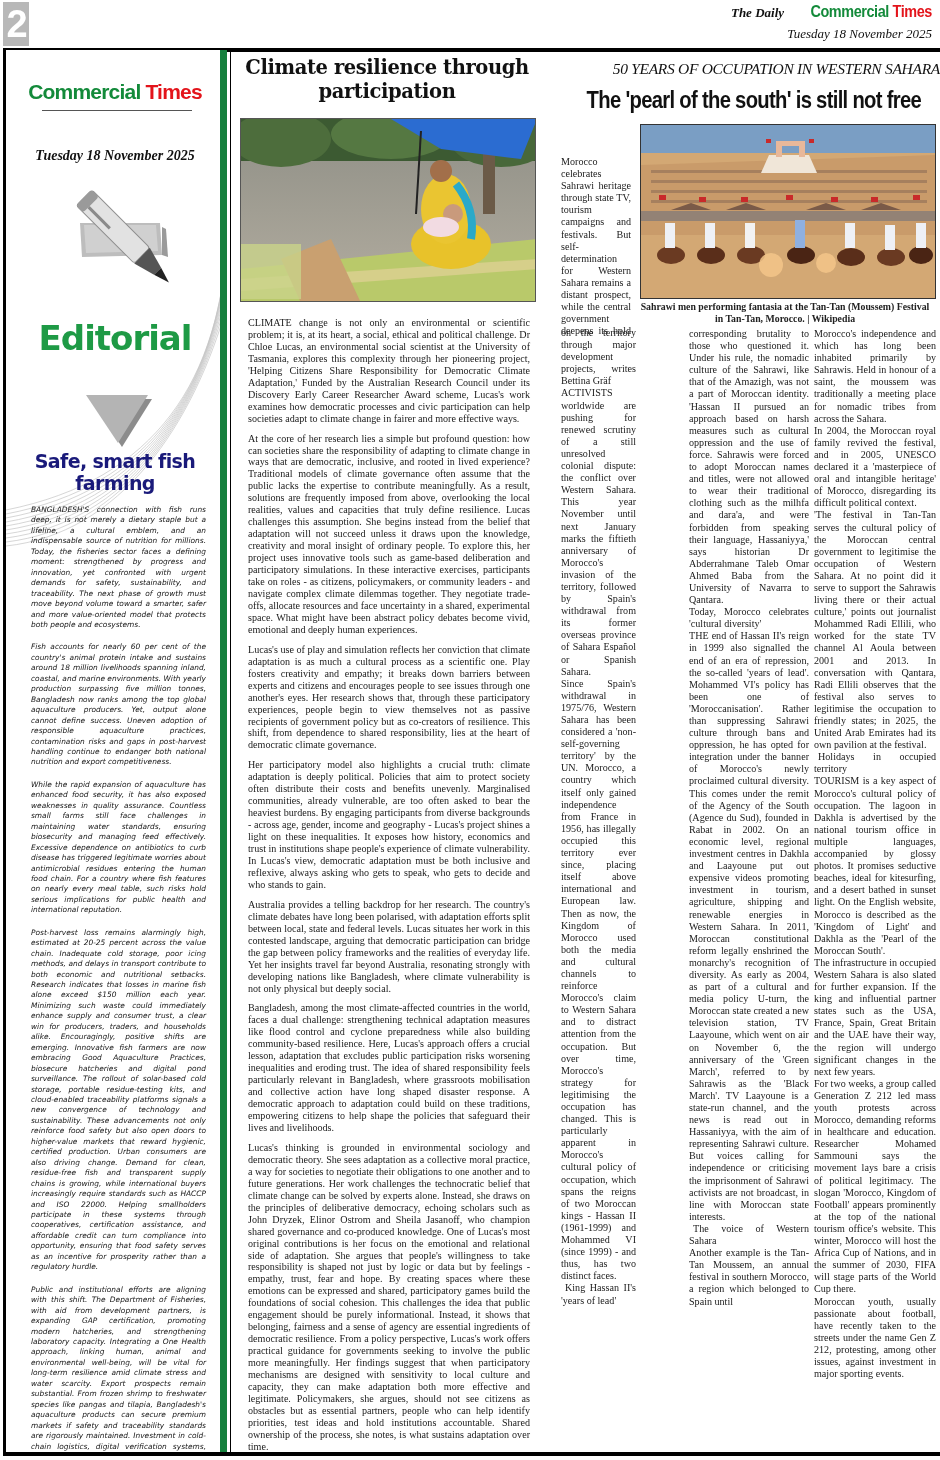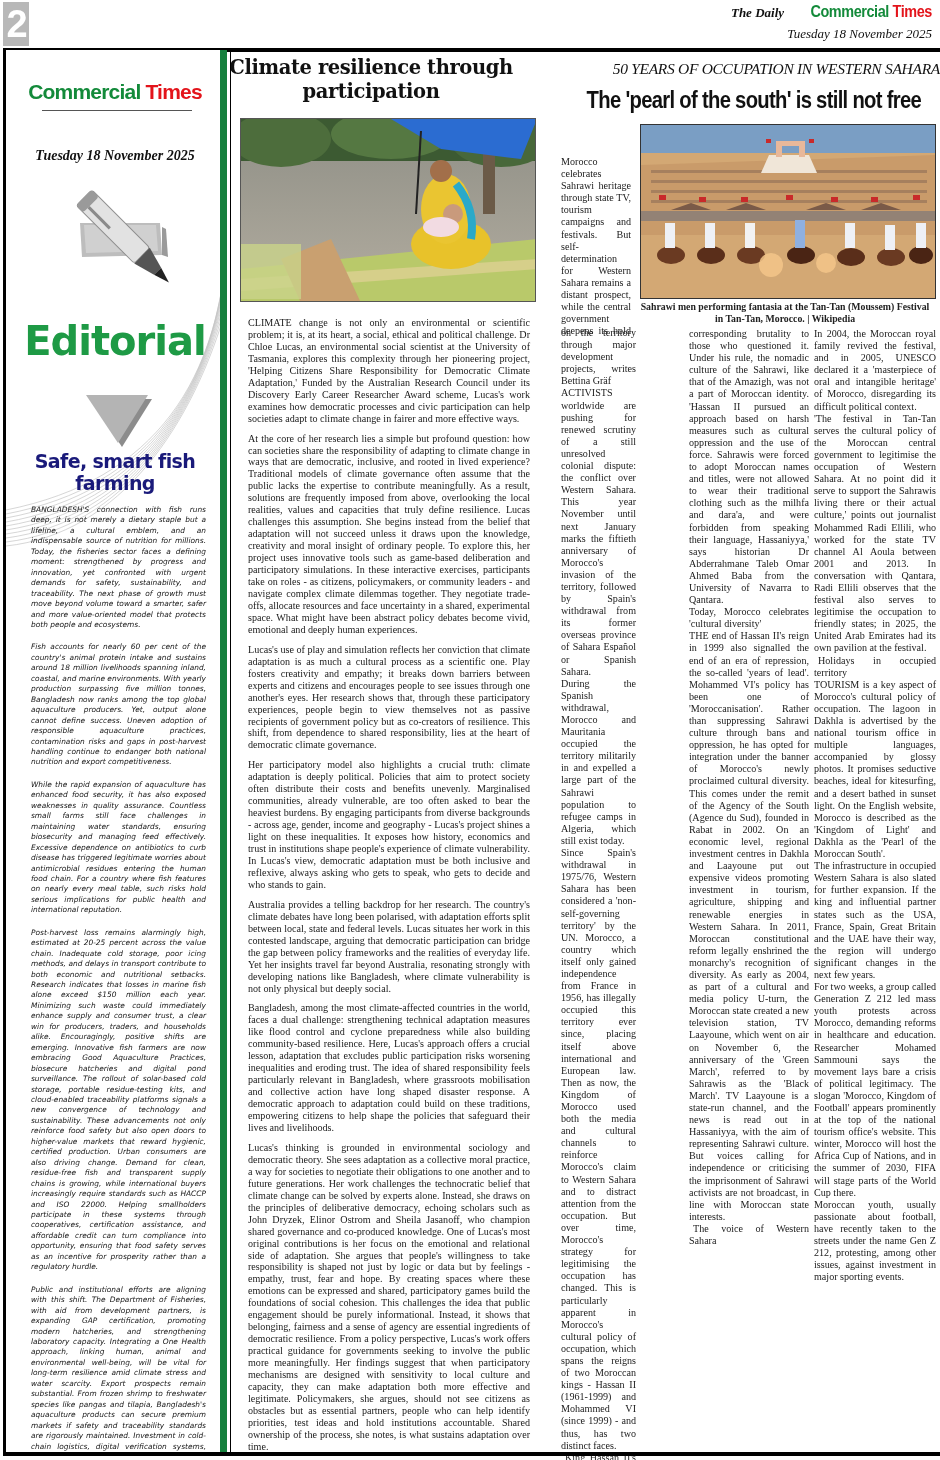--- a/index.html
+++ b/index.html
@@ -19,28 +19,28 @@
   .bottom-rule { position: absolute; left: 3px; right: 0; top: 1452px; height: 4px; background: #000; }
 
   
   .sidebar { position: absolute; left: 3px; top: 50px; width: 224px; height: 1404px; border-left: 3px solid #000; border-right: 7px solid #15803d; overflow: hidden; background: #fff; }
   .sidebar .swoosh { position: absolute; left: 0; top: 180px; width: 224px; height: 320px; }
   .sb-logo { position: absolute; left: 0; width: 218px; top: 30px; text-align: center; font-family: "Liberation Sans", sans-serif; font-weight: bold; font-size: 21px; color: #138a3a; letter-spacing: -0.8px; }
   .sb-logo .times { color: #e3141b; }
   .sb-logo-rule { position: absolute; left: 36px; top: 60px; width: 150px; height: 1px; background: #555; }
   .sb-date { position: absolute; left: 0; width: 218px; top: 98px; text-align: center; font-family: "Liberation Serif", serif; font-style: italic; font-weight: bold; font-size: 14px; }
   .pen-icon { position: absolute; left: 64px; top: 135px; width: 120px; height: 120px; }
-  .sb-editorial { position: absolute; left: 0; width: 218px; top: 268px; text-align: center; font-family: "DejaVu Sans", sans-serif; font-weight: bold; font-size: 40px; color: #1e9a45; letter-spacing: -1px; }
+  .sb-editorial { position: absolute; left: 0; width: 218px; top: 268px; text-align: center; font-family: "DejaVu Sans", sans-serif; font-weight: bold; font-size: 34px; color: #1e9a45; letter-spacing: -1px; }
   .arrow-icon { position: absolute; left: 80px; top: 345px; width: 70px; height: 55px; }
   .sb-headline { position: absolute; left: 0; width: 218px; top: 400px; text-align: center; font-family: "DejaVu Sans", sans-serif; font-weight: bold; font-size: 19px; line-height: 22px; color: #1a1a7a; letter-spacing: -0.6px; }
   .sb-body { position: absolute; left: 13px; width: 199px; top: 443px; font-family: "DejaVu Sans", sans-serif; font-style: italic; font-size: 7.45px; line-height: 10.45px; text-align: justify; color: #151515; }
   .sb-body p { margin: 12px; }
 
   
-  .climate { position: absolute; left: 220px; top: 56px; width: 302px; }
+  .climate { position: absolute; left: 236px; top: 56px; width: 302px; }
   .climate-title { font-family: "DejaVu Serif", serif; font-weight: bold; font-size: 19.5px; line-height: 24px; text-align: center; letter-spacing: -0.4px; }
   .col-divider { position: absolute; left: 230px; top: 50px; width: 1px; height: 1402px; background: #000; }
   .climate-photo { position: absolute; left: 240px; top: 118px; width: 296px; height: 184px; border: 1px solid #555; overflow: hidden; }
   .climate-body { position: absolute; left: 240px; top: 309px; width: 298px; font-family: "Liberation Serif", serif; font-size: 10.1px; line-height: 11.95px; text-align: justify; color: #1a1a1a; }
   .climate-body p { margin: 8px; }
 
   
   .kicker { position: absolute; left: 560px; width: 380px; top: 60px; text-align: right; font-family: "Liberation Serif", serif; font-style: italic; font-size: 15.5px; letter-spacing: -0.3px; }
   .sahara-title { position: absolute; left: 560px; width: 380px; top: 87px; text-align: center; font-family: "Liberation Sans", sans-serif; font-weight: bold; font-size: 23.5px; letter-spacing: -0.8px; transform: scaleX(0.86); transform-origin: center; white-space: nowrap; }
   .sahara-photo { position: absolute; left: 640px; top: 124px; width: 296px; height: 175px; border: 1px solid #333; overflow: hidden; }
@@ -207,32 +207,33 @@
     </g>
     <circle cx="130" cy="140" r="12" fill="#f3c68a" opacity="0.85"></circle>
     <circle cx="185" cy="138" r="10" fill="#f3c68a" opacity="0.85"></circle>
   </svg>
 </div>
 <div class="sahara-caption">Sahrawi men performing fantasia at the Tan-Tan (Moussem) Festival in Tan-Tan, Morocco. | Wikipedia</div>
 
 <div class="sahara-col sc1-wide">
   <p>on the territory through major development projects, writes Bettina Gräf</p>
   <p>ACTIVISTS worldwide are pushing for renewed scrutiny of a still unresolved colonial dispute: the conflict over Western Sahara. This year November until next January marks the fiftieth anniversary of Morocco's invasion of the territory, followed by Spain's withdrawal from its former overseas province of Sahara Español or Spanish Sahara.</p>
-  <p>During the Spanish withdrawal, Morocco and Mauritania occupied the territory militarily in and expelled a large part of the Sahrawi population to refugee camps in Algeria, which still exist today.</p>
   <p>Since Spain's withdrawal in 1975/76, Western Sahara has been considered a 'non-self-governing territory' by the UN. Morocco, a country which itself only gained independence from France in 1956, has illegally occupied this territory ever since, placing itself above international and European law. Then as now, the Kingdom of Morocco used both the media and cultural channels to reinforce Morocco's claim to Western Sahara and to distract attention from the occupation. But over time, Morocco's strategy for legitimising the occupation has changed. This is particularly apparent in Morocco's cultural policy of occupation, which spans the reigns of two Moroccan kings - Hassan II (1961-1999) and Mohammed VI (since 1999) - and thus, has two distinct faces.</p>
   <p class="sub">King Hassan II's 'years of lead'</p>
 
 </div>
 <div class="sahara-col sc2">
   <p>corresponding brutality to those who questioned it. Under his rule, the nomadic culture of the Sahrawi, like that of the Amazigh, was not a part of Moroccan identity. 'Hassan II pursued an approach based on harsh measures such as cultural oppression and the use of force. Sahrawis were forced to adopt Moroccan names and titles, were not allowed to wear their traditional clothing such as the milhfa and dara'a, and were forbidden from speaking their language, Hassaniyya,' says historian Dr Abderrahmane Taleb Omar Ahmed Baba from the University of Navarra to Qantara.</p>
   <p>Today, Morocco celebrates 'cultural diversity'</p>
   <p>THE end of Hassan II's reign in 1999 also signalled the end of an era of repression, the so-called 'years of lead'. Mohammed VI's policy has been one of 'Moroccanisation'. Rather than suppressing Sahrawi culture through bans and oppression, he has opted for integration under the banner of Morocco's newly proclaimed cultural diversity. This comes under the remit of the Agency of the South (Agence du Sud), founded in Rabat in 2002. On an economic level, regional investment centres in Dakhla and Laayoune put out expensive videos promoting investment in tourism, agriculture, shipping and renewable energies in Western Sahara. In 2011, Moroccan constitutional reform legally enshrined the monarchy's recognition of diversity. As early as 2004, as part of a cultural and media policy U-turn, the Moroccan state created a new television station, TV Laayoune, which went on air on November 6, the anniversary of the 'Green March', referred to by Sahrawis as the 'Black March'. TV Laayoune is a state-run channel, and the news is read out in Hassaniyya, with the aim of representing Sahrawi culture. But voices calling for independence or criticising the imprisonment of Sahrawi activists are not broadcast, in line with Moroccan state interests.</p>
   <p class="sub">The voice of Western Sahara</p>
+  <p>Another example is the Tan-Tan Moussem, an annual festival in southern Morocco, a region which belonged to Spain until</p>
 </div>
 <div class="sahara-col sc3">
+  <p>Morocco's independence and which has long been inhabited primarily by Sahrawis. Held in honour of a saint, the moussem was traditionally a meeting place for nomadic tribes from across the Sahara.</p>
   <p>In 2004, the Moroccan royal family revived the festival, and in 2005, UNESCO declared it a 'masterpiece of oral and intangible heritage' of Morocco, disregarding its difficult political context.</p>
   <p>'The festival in Tan-Tan serves the cultural policy of the Moroccan central government to legitimise the occupation of Western Sahara. At no point did it serve to support the Sahrawis living there or their actual culture,' points out journalist Mohammed Radi Ellili, who worked for the state TV channel Al Aoula between 2001 and 2013. In conversation with Qantara, Radi Ellili observes that the festival also serves to legitimise the occupation to friendly states; in 2025, the United Arab Emirates had its own pavilion at the festival.</p>
   <p class="sub">Holidays in occupied territory</p>
   <p>TOURISM is a key aspect of Morocco's cultural policy of occupation. The lagoon in Dakhla is advertised by the national tourism office in multiple languages, accompanied by glossy photos. It promises seductive beaches, ideal for kitesurfing, and a desert bathed in sunset light. On the English website, Morocco is described as the 'Kingdom of Light' and Dakhla as the 'Pearl of the Moroccan South'.</p>
   <p>The infrastructure in occupied Western Sahara is also slated for further expansion. If the king and influential partner states such as the USA, France, Spain, Great Britain and the UAE have their way, the region will undergo significant changes in the next few years.</p>
   <p>For two weeks, a group called Generation Z 212 led mass youth protests across Morocco, demanding reforms in healthcare and education. Researcher Mohamed Sammouni says the movement lays bare a crisis of political legitimacy. The slogan 'Morocco, Kingdom of Football' appears prominently at the top of the national tourism office's website. This winter, Morocco will host the Africa Cup of Nations, and in the summer of 2030, FIFA will stage parts of the World Cup there.</p>
   <p>Moroccan youth, usually passionate about football, have recently taken to the streets under the name Gen Z 212, protesting, among other issues, against investment in major sporting events.</p>
 </div>
 
 <div class="bottom-rule"></div>

